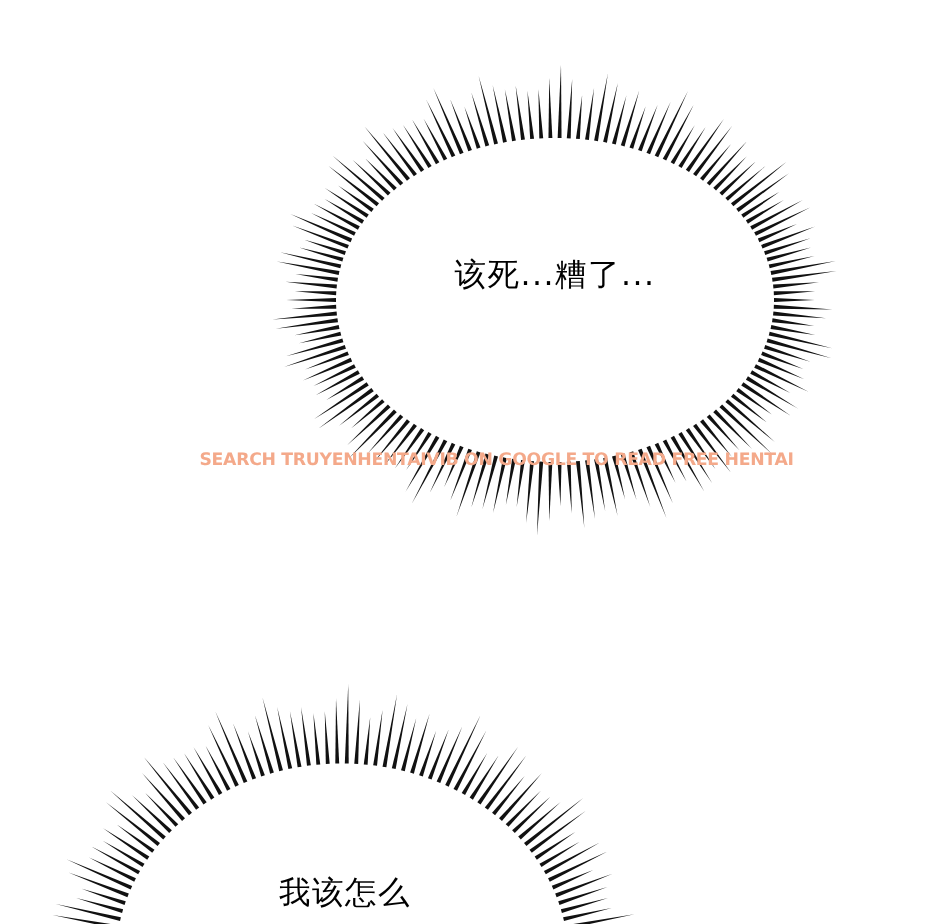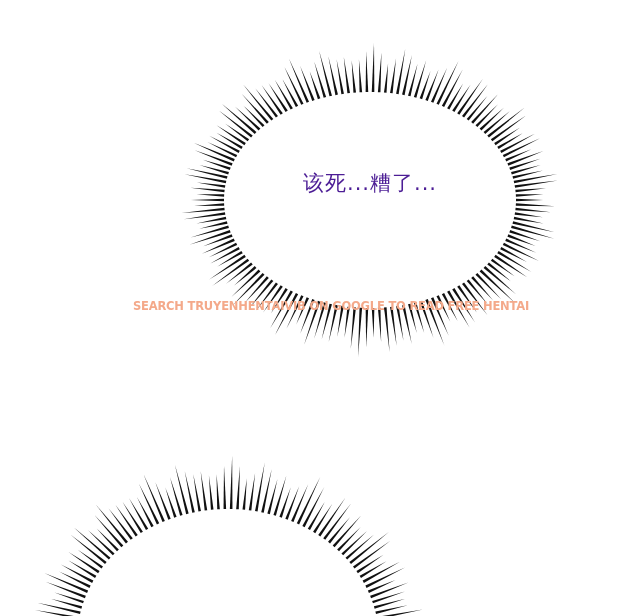--- a/index.html
+++ b/index.html
@@ -1,19 +1,19 @@
 <!DOCTYPE html>
 <html><head>
 <meta charset="utf-8">
 <style>
   html, body { margin:0; padding:0; background:#ffffff; }
   body { width:634px; height:616px; position:relative; overflow:hidden; font-family:"DejaVu Sans", sans-serif; }
   .panel { position:absolute; left:0; top:0; width:634px; height:616px; background:#fff; }
   svg.bubbles { position:absolute; left:0; top:0; }
-  .bubble-text { position:absolute; text-align:center; color:#4c1d95; font-size:21px; line-height:31px; letter-spacing:1px; }
+  .bubble-text { position:absolute; text-align:center; color:#000000; font-size:21px; line-height:31px; letter-spacing:1px; }
   #b1-text { left:240px; top:168px; width:260px; }
   #b2-text { left:120px; top:580px; width:220px; }
   .watermark { position:absolute; left:133px; top:299px; width:372px; text-align:left; color:#f4a98a; font-family:"DejaVu Sans", sans-serif; font-weight:bold; font-size:11.5px; letter-spacing:-0.2px; white-space:nowrap; }
 </style>
 </head>
 <body>
 
 <div class="panel">
   <svg class="bubbles" width="634" height="616">
     <g id="b1-spikes">
@@ -321,15 +321,18 @@
         <polygon points="378.58971925758544,630.3327171444311 378.3511242357648,627.7436879025023 410.91022717231334,626.0486742639785" fill="#111111"></polygon>
         <polygon points="378.9271964517931,635.8129201727719 378.80789823806214,633.2156585501776 408.0826122423181,633.1723740819453" fill="#111111"></polygon>
       </g>
     <ellipse id="b2-fill" fill="#fff" cx="228" cy="640" rx="149" ry="129"></ellipse>
   </svg>
 
   <div class="bubble-text" id="b1-text">
     <div>该死...糟了...</div>
   </div>
 
+  <div class="bubble-text" id="b2-text">
+    <div>我该怎么</div>
+  </div>
 
   <div class="watermark">SEARCH TRUYENHENTAIVIB ON GOOGLE TO READ FREE HENTAI</div>
 </div>
 
 </body></html>

